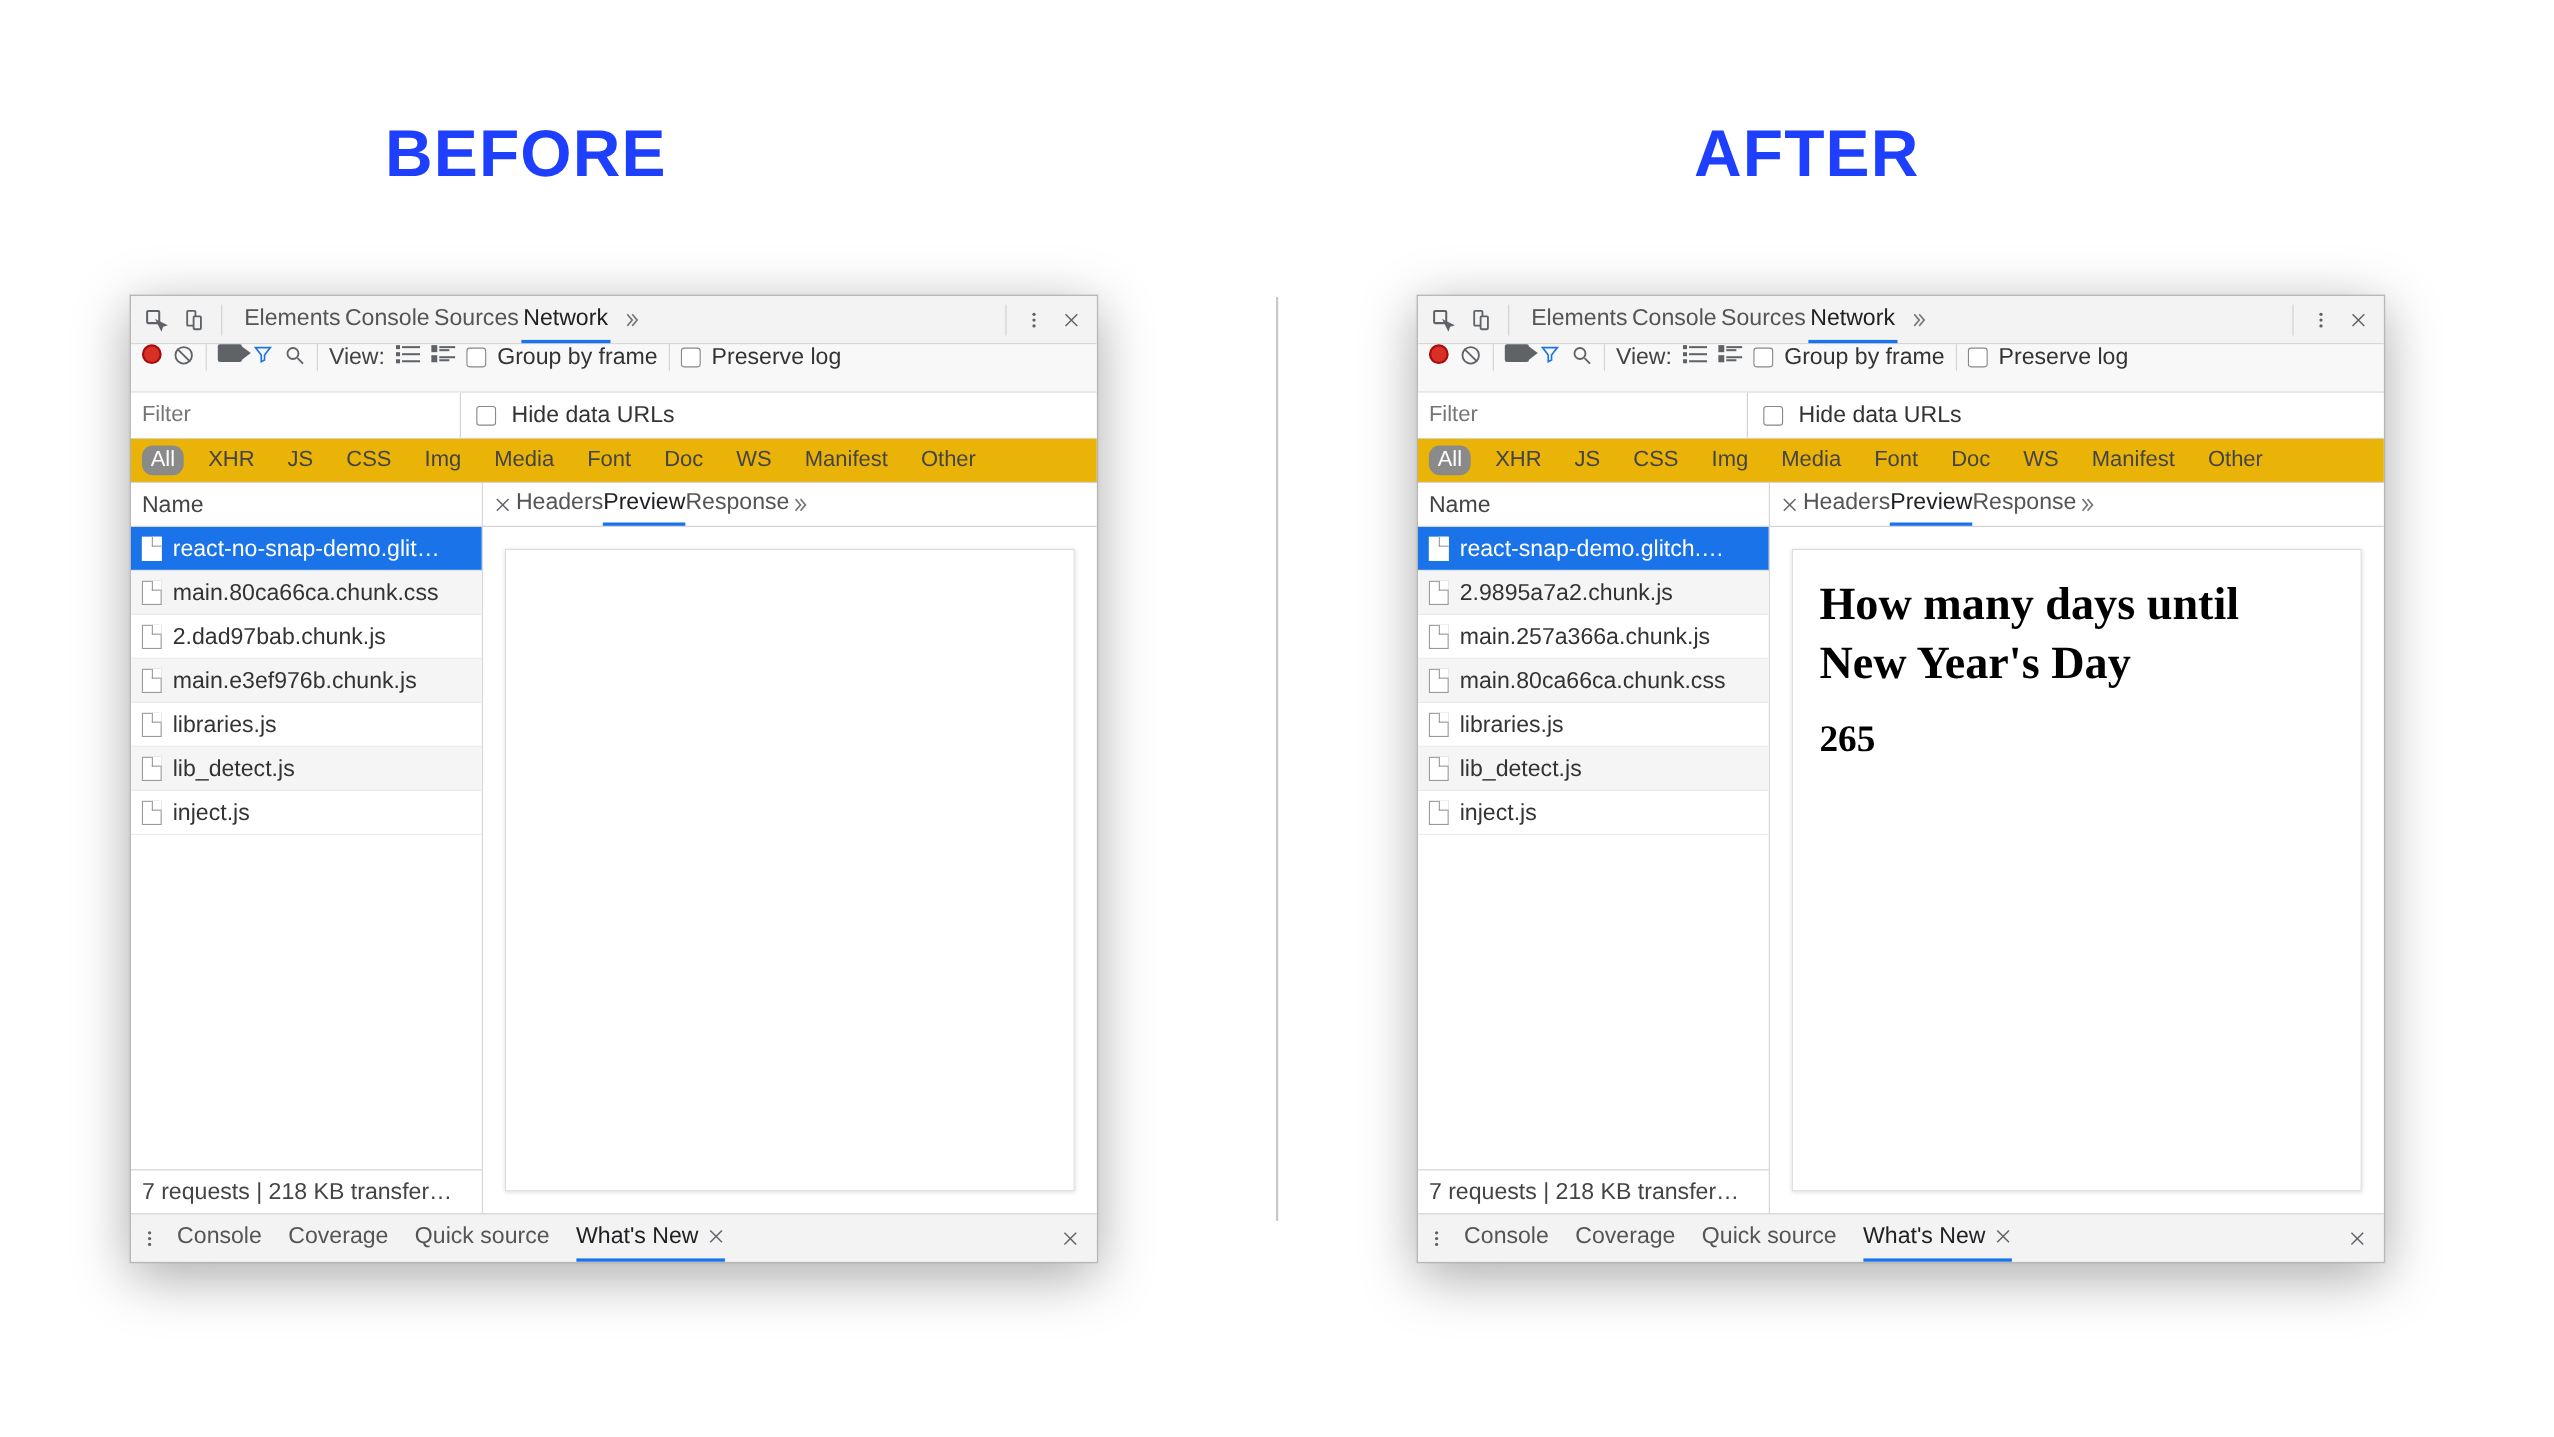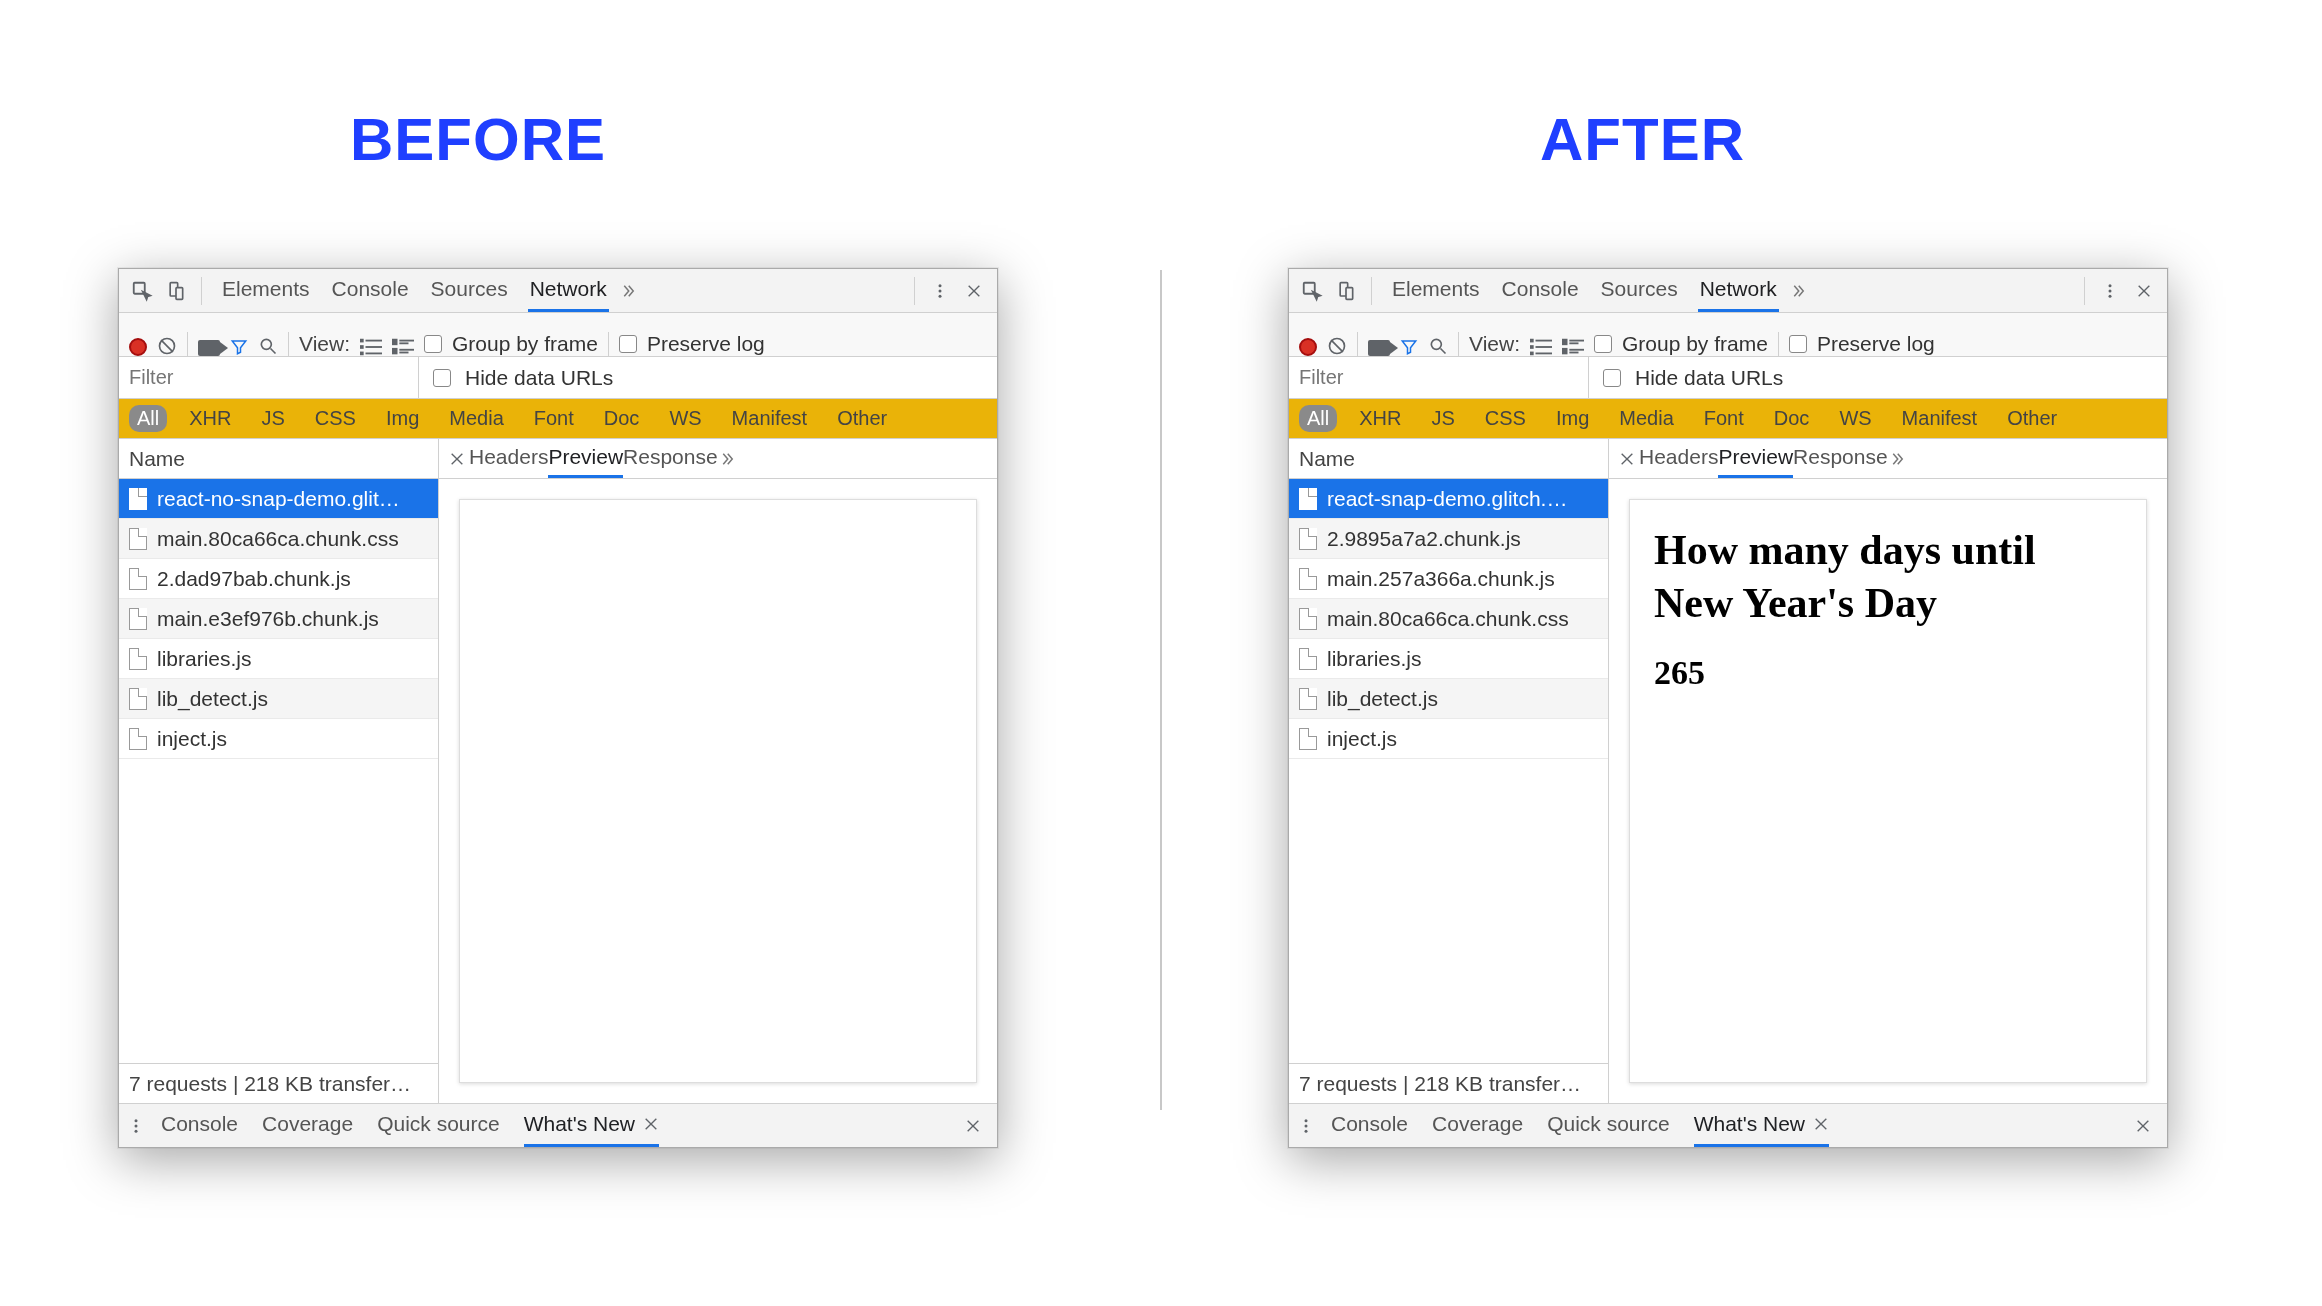--- a/index.html
+++ b/index.html
@@ -75,34 +75,34 @@
   .tabbar .icon-btn {
     width: 30px; height: 30px;
     display: inline-flex; align-items: center; justify-content: center;
     color: #5f6368;
   }
   .tabbar .sep {
     width: 1px; height: 28px; background: var(--divider); margin: 0 6px;
   }
   .tabs {
     display: flex; align-items: stretch; height: 100%;
-    gap: 18px; margin-left: 8px;
+    margin-left: 8px;
   }
   .tab {
     display: inline-flex; align-items: center;
     color: #555; border-bottom: 3px solid transparent;
     padding: 0 2px; cursor: pointer;
   }
   .tab.active { color: #202124; border-bottom-color: var(--tab-active); }
   .spacer { flex: 1; }
   .chevron { font-size: 18px; color: #777; }
 
   
   .net-toolbar {
-    display: flex; align-items: flex-end; height: 44px;
+    display: flex; align-items: flex-start; height: 44px;
     padding: 0 10px; gap: 10px;
     border-bottom: 1px solid var(--divider);
     background: #f8f8f8;
   }
   .dot-record { width: 18px; height: 18px; border-radius: 50%; background: #d93025; border: 2px solid #a50e0e; }
   .ban-icon { width:20px; height:20px; display:inline-flex; align-items:center; justify-content:center; }
   .cam-icon { width:22px; height:16px; background:#5f6368; position:relative; border-radius:2px;}
   .cam-icon::after{content:"";position:absolute;right:-8px;top:2px;border-left:8px solid #5f6368;border-top:6px solid transparent;border-bottom:6px solid transparent;}
   .funnel{width:18px;height:18px;display:inline-flex;align-items:center;justify-content:center;color:#1a73e8;}
   .view-lbl{color:#444;}

